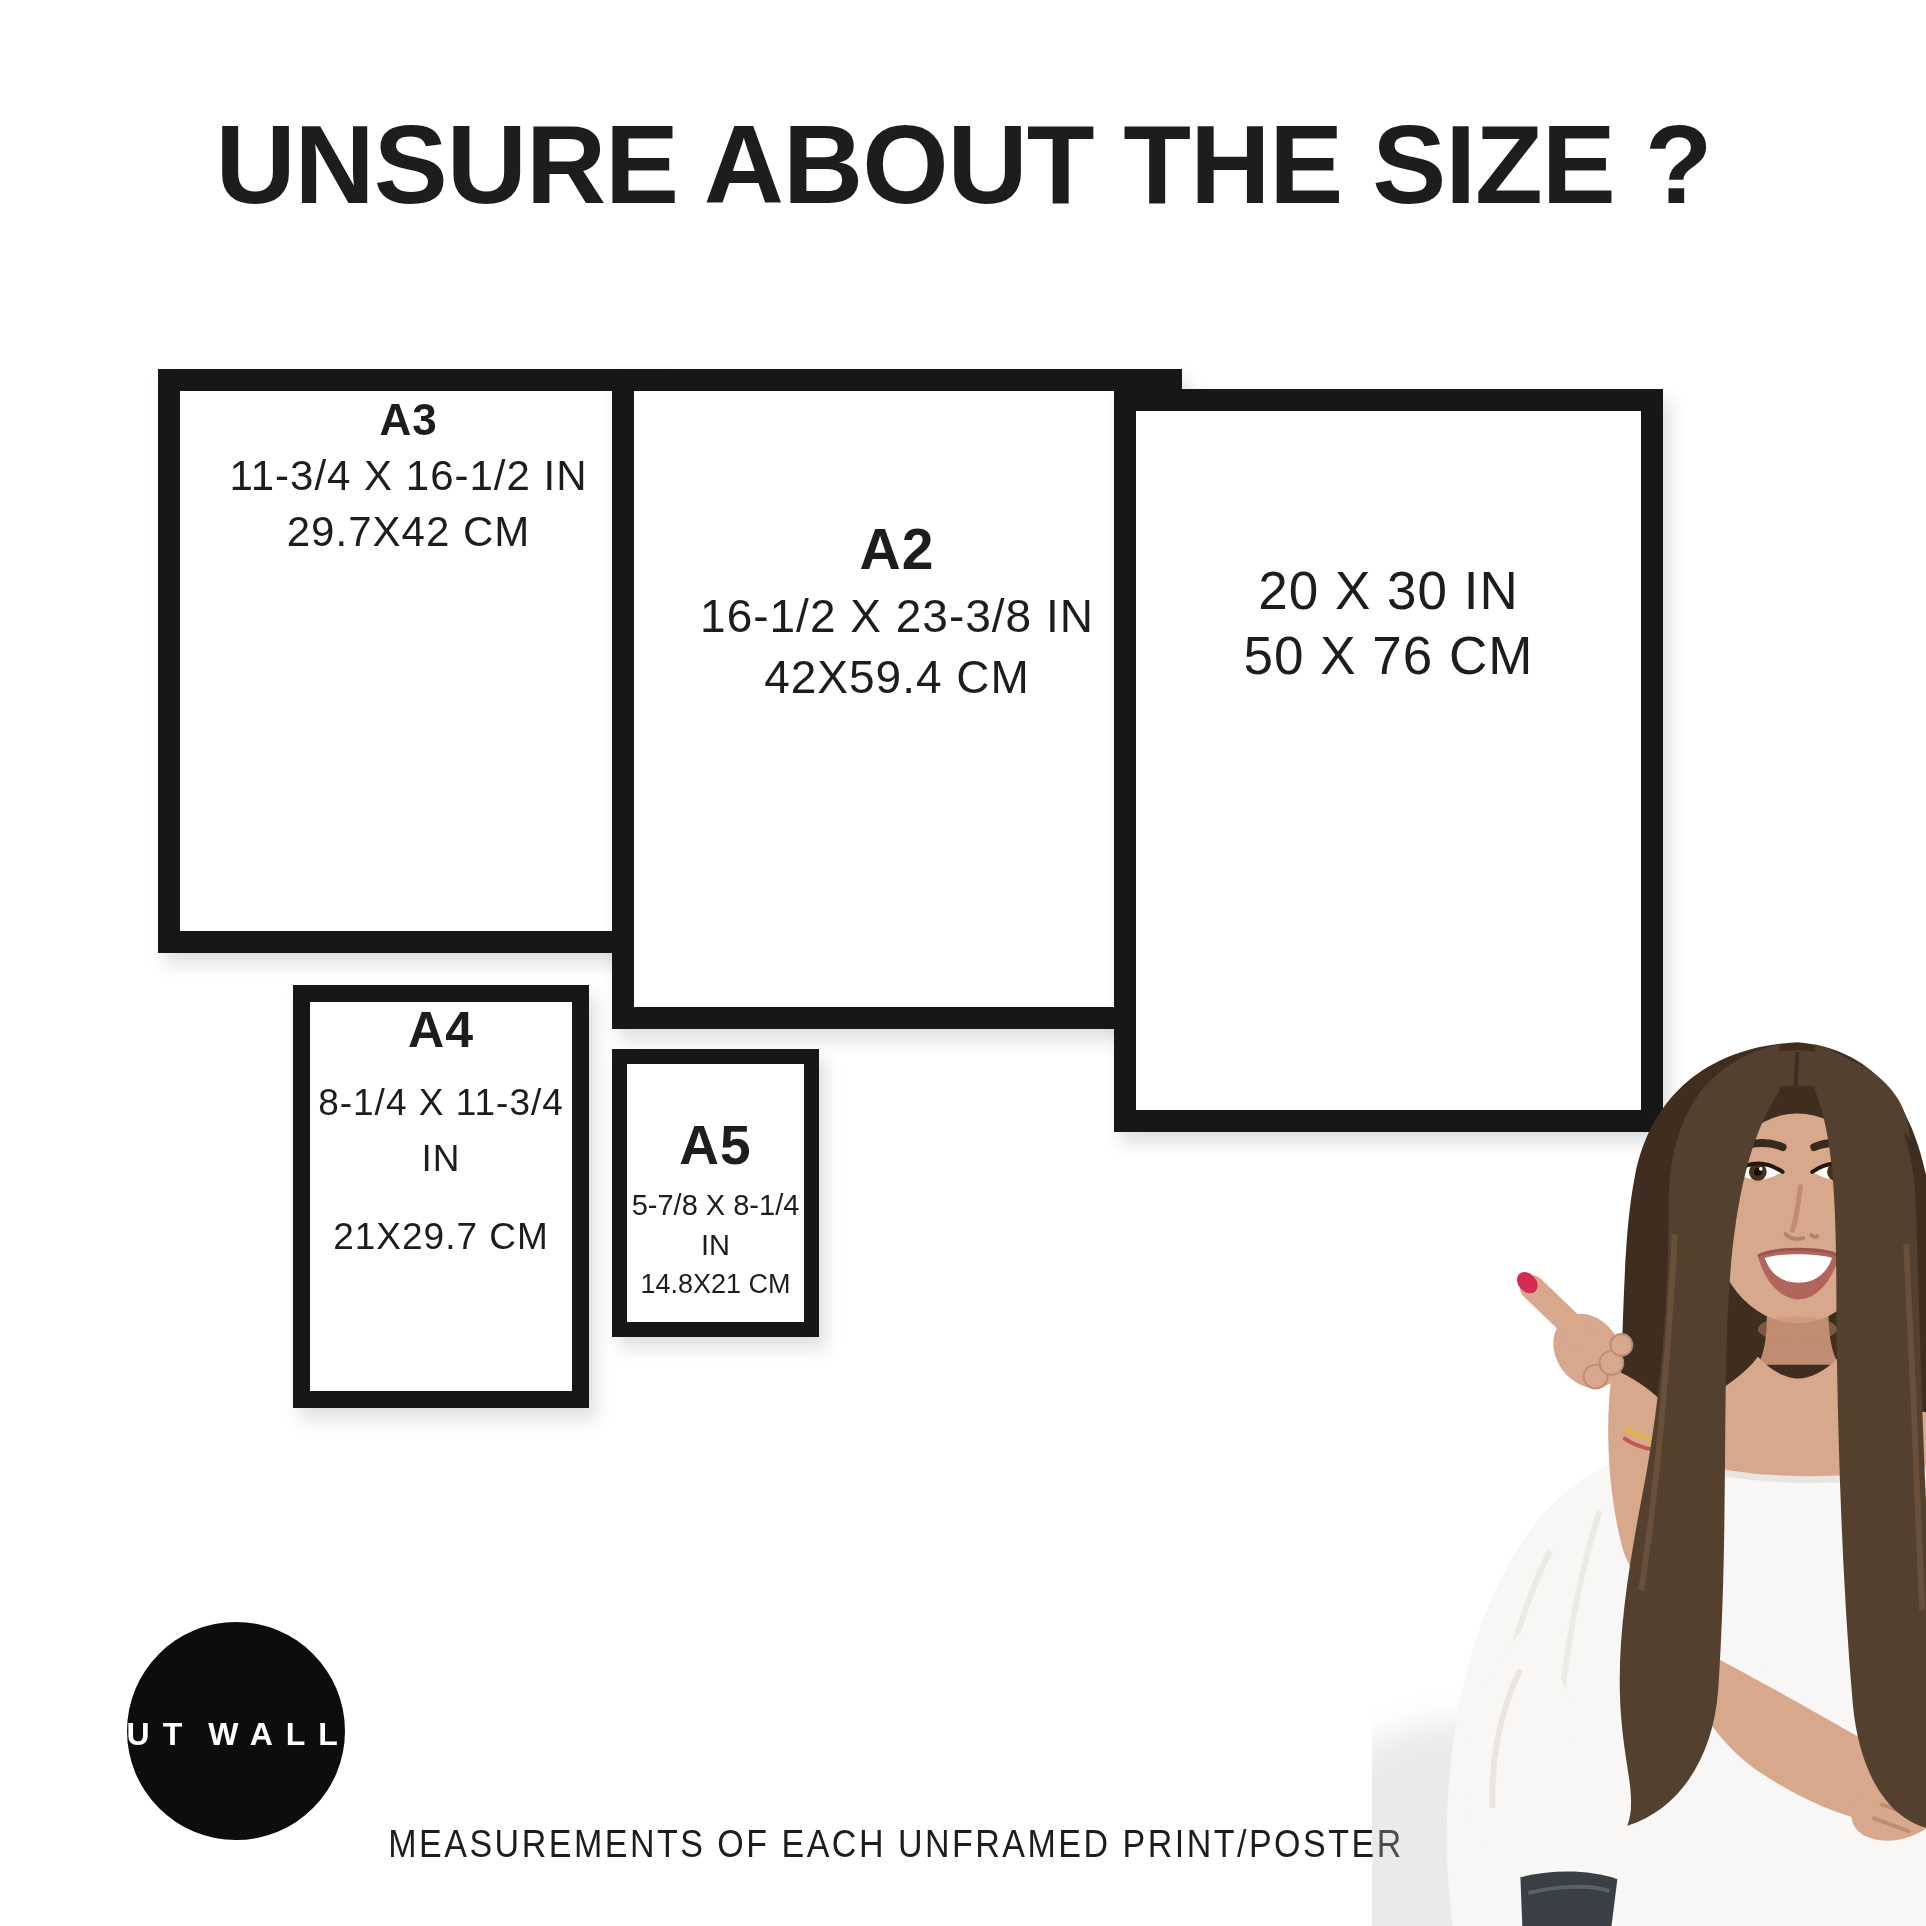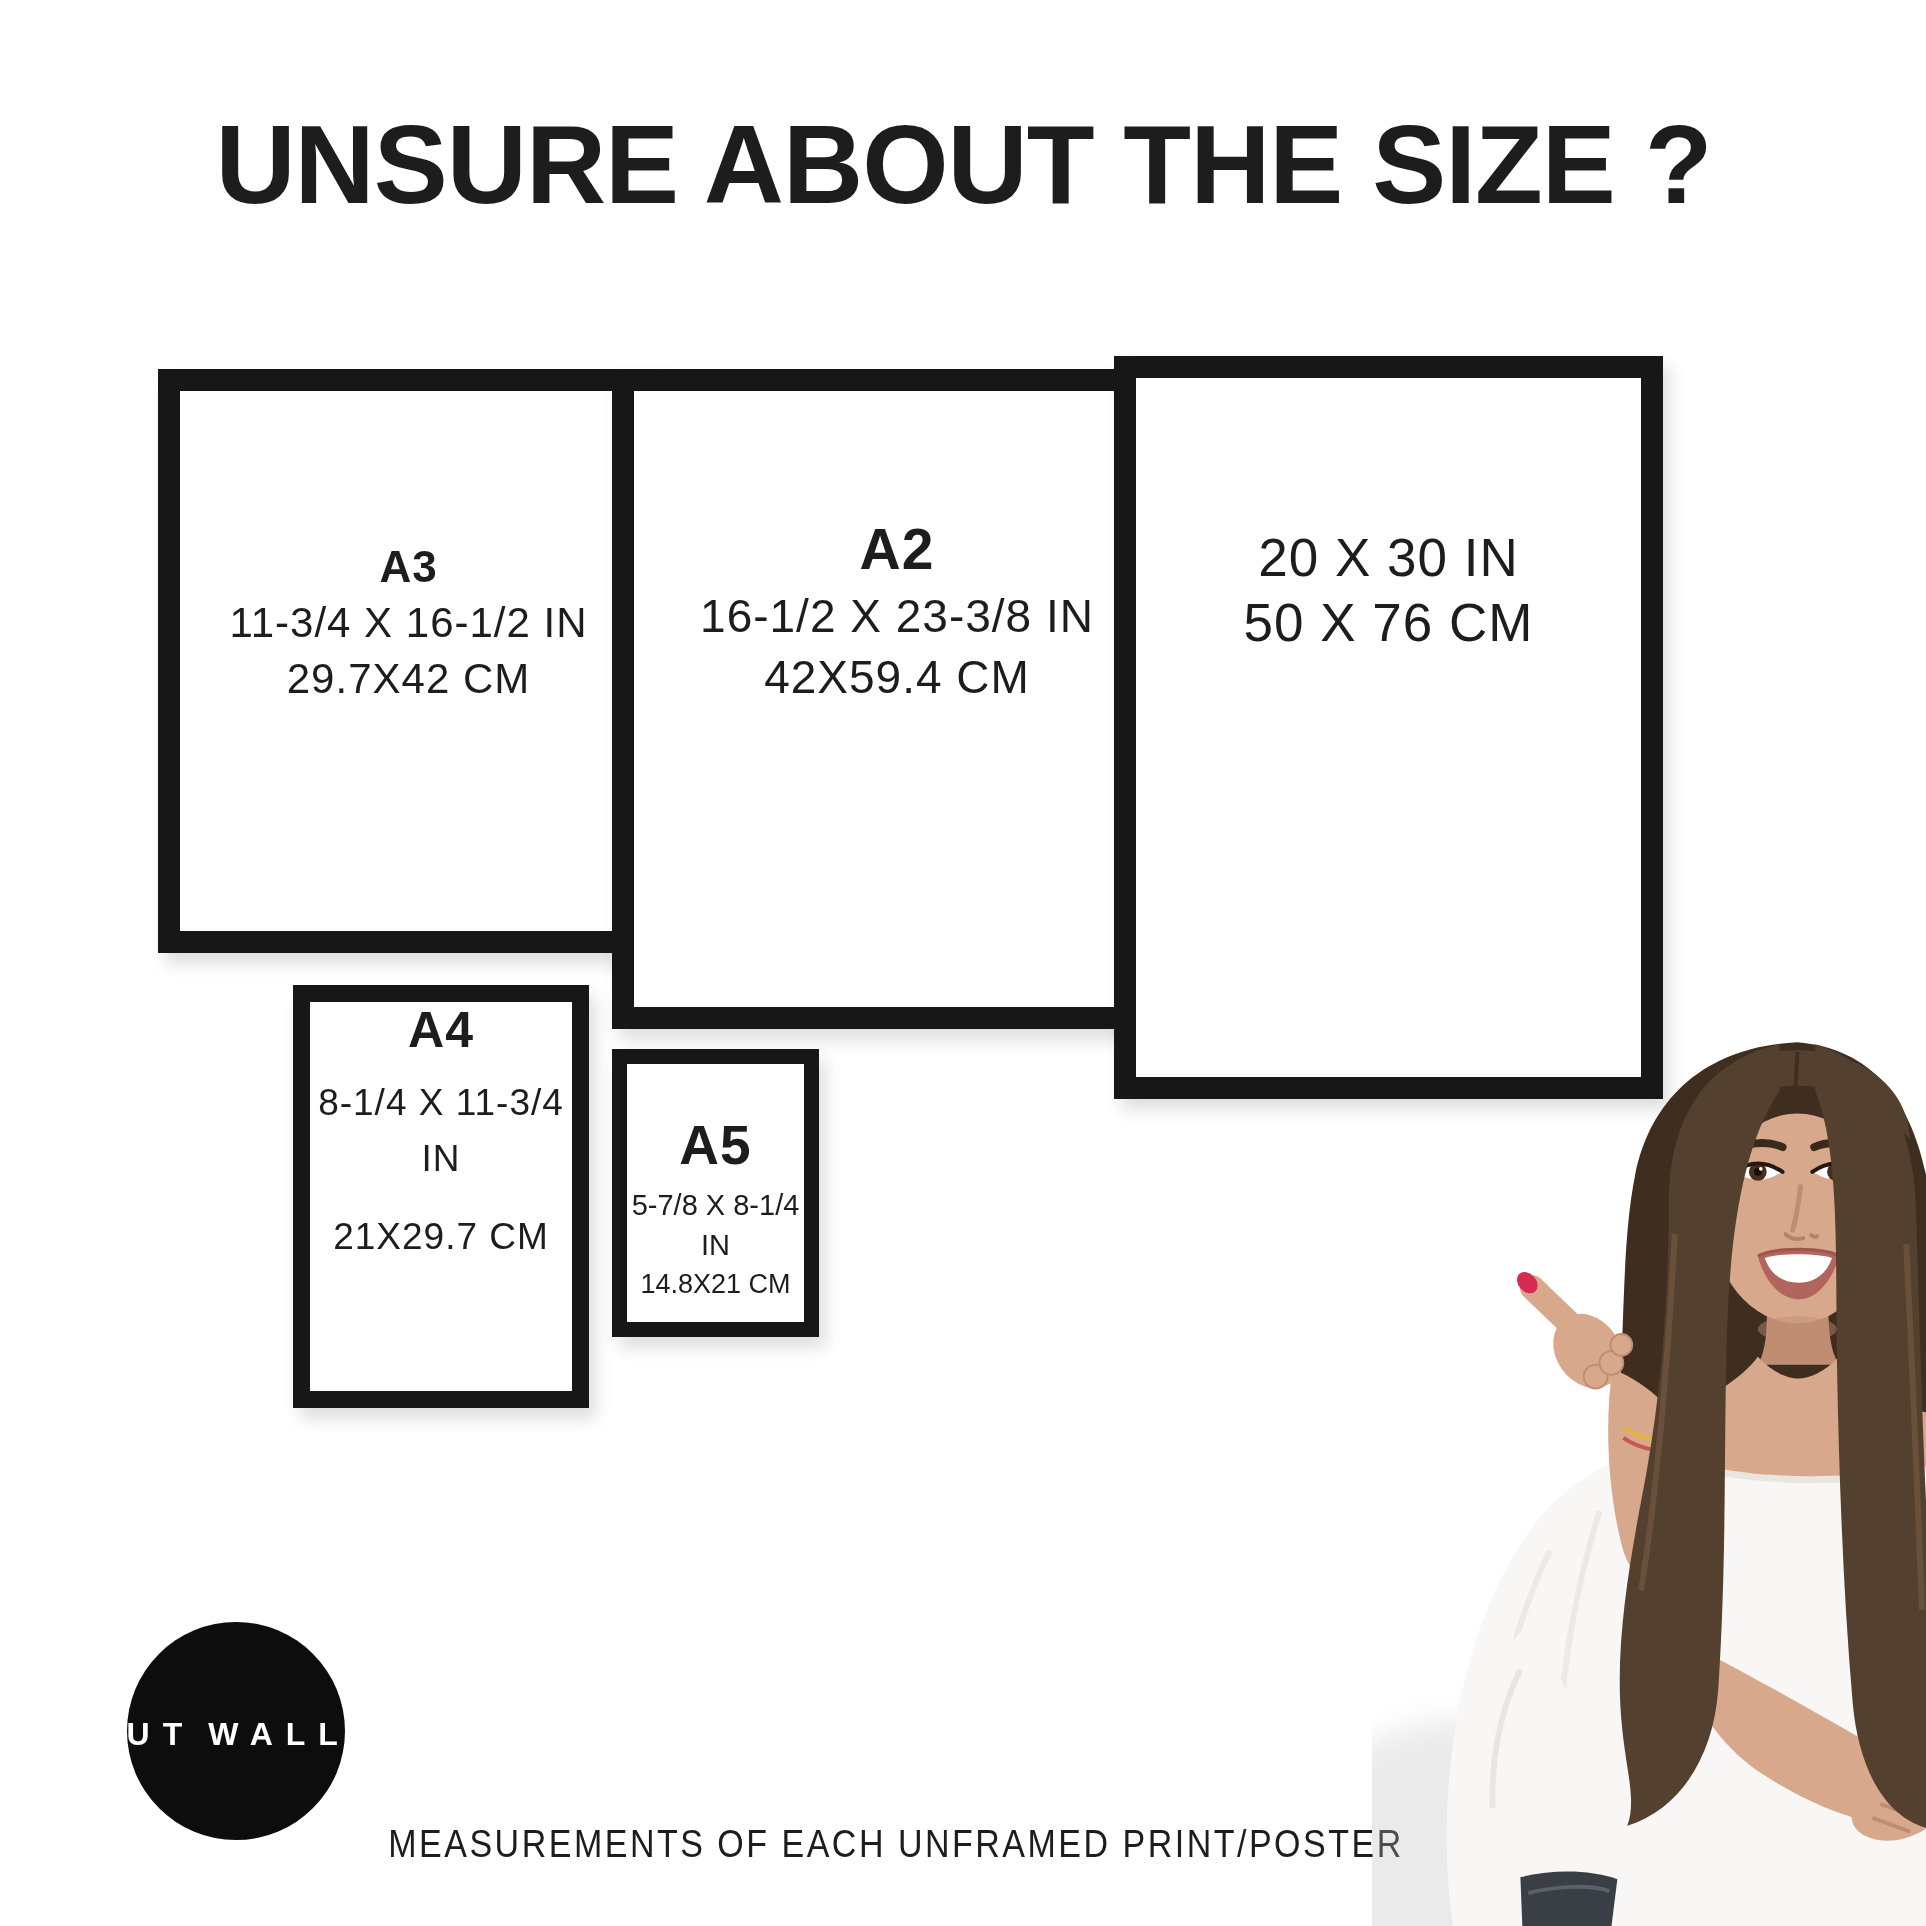--- a/index.html
+++ b/index.html
@@ -15,27 +15,27 @@
     letter-spacing:-1px;color:var(--text,#1d1d1d);white-space:nowrap;
   }
   .frame{
     position:absolute;background:#fff;box-sizing:border-box;
     border:22px solid var(--frame-color,#171717);
     box-shadow:7px 11px 16px rgba(0,0,0,.13);
     text-align:center;
   }
   .f-label{font-weight:700;letter-spacing:1px;}
   .f-line{font-weight:400;letter-spacing:1px;}
-  #frame-a3{left:158px;top:369px;width:501px;height:584px;padding-top:147px;}
+  #frame-a3{left:158px;top:369px;width:501px;height:584px;}
   #frame-a3 .f-label{font-size:44px;line-height:57px;}
   #frame-a3 .f-line{font-size:42px;line-height:56px;}
   #frame-a2{left:612px;top:369px;width:570px;height:660px;padding-top:122px;}
   #frame-a2 .f-label{font-size:57px;line-height:73px;}
   #frame-a2 .f-line{font-size:46px;line-height:61px;}
-  #frame-poster{left:1114px;top:356px;width:549px;height:743px;padding-top:147px;}
+  #frame-poster{left:1114px;top:389px;width:549px;height:743px;padding-top:147px;}
   #frame-poster .f-line{font-size:53px;line-height:65px;}
   #frame-a4{left:293px;top:985px;width:296px;height:423px;border-width:17px;}
   #frame-a4 .f-label{font-size:50px;line-height:57px;margin-bottom:16px;}
   #frame-a4 .f-line{font-size:37px;line-height:56px;margin-bottom:22px;}
   #frame-a5{left:612px;top:1049px;width:207px;height:288px;border-width:15px;padding-top:50px;}
   #frame-a5 .f-label{font-size:55px;line-height:63px;margin-bottom:8px;}
   #frame-a5 .f-line-1{font-size:29px;line-height:40px;letter-spacing:0;}
   #frame-a5 .f-line-2{font-size:27px;line-height:38px;letter-spacing:0;}
   .logo{
     position:absolute;left:127px;top:1622px;width:218px;height:218px;

